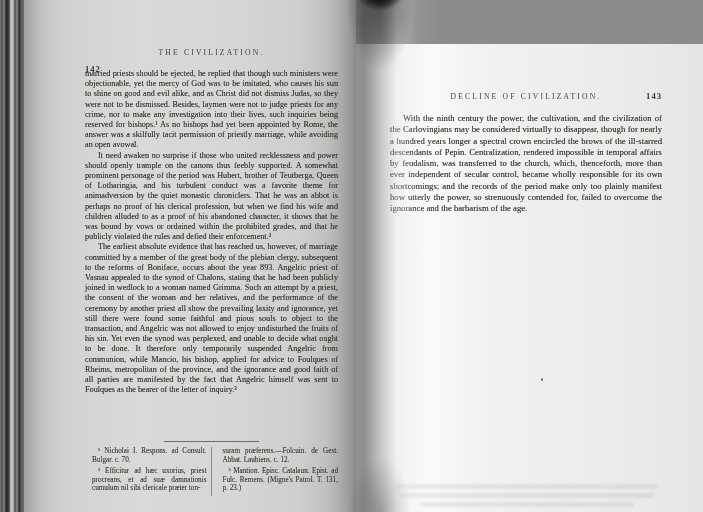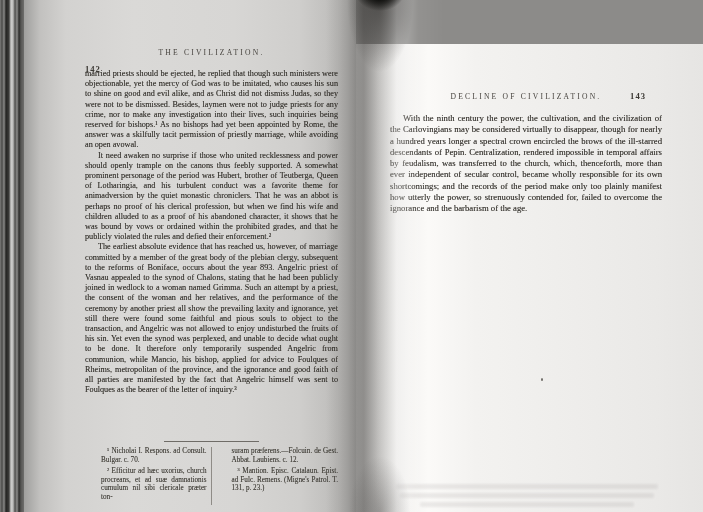--- a/index.html
+++ b/index.html
@@ -42,41 +42,41 @@
 
   .running-head {
     display:block; text-align:center;
     font-size:7.6px; letter-spacing:2.2px; color:#46433e;
   }
   .page-num {
     position:absolute; top:-1px; font-size:8.6px; letter-spacing:1px;
     color:#3b3833; font-weight:bold;
   }
   .page-num.left-pos  { left:0;margin-top:17px; }
-  .page-num.right-pos { right:16px; }
+  .page-num.right-pos { right:0; }
 
   .body-text { position:absolute; color:#37342f; text-align:justify; }
   .page-left  .body-text { top:69px; left:61px; right:18px; font-size:8.2px; line-height:10.2px; }
   .page-right .body-text { top:69px; left:34px; right:41px; font-size:8.7px; line-height:11.3px; }
   .body-text p { margin:0; text-shadow:0 0 0.4px rgba(55,52,47,0.55); }
   .body-text p.indent { text-indent:13px; }
 
   .fn-area { position:absolute; top:441px; left:61px; right:18px; }
   .fn-rule {
     width:95px; height:1px; margin:0 auto 5px auto;
     background:#6f6c67;
   }
   .fn-cols { display:flex; }
   .fn-col {
     width:50%; color:#43403a; font-size:7.2px; line-height:8.6px;
     text-align:justify;
   }
   .fn-col.first  { padding-right:4px; border-right:1px solid #8f8c87; }
   .fn-col.second { padding-left:4px; }
-  .fn-col p { margin:0 0 3px 16px; text-indent:6px; text-shadow:0 0 0.4px rgba(60,57,52,0.5); }
+  .fn-col p { margin:0 0 3px 7px; text-indent:6px; text-shadow:0 0 0.4px rgba(60,57,52,0.5); }
   .fn-col p.cont { text-indent:0; }
 
   
   .gutter-shadow {
     position:absolute; left:326px; top:0; width:118px; height:100%;
     pointer-events:none;
     background:linear-gradient(90deg,
       rgba(60,58,56,0) 0%, rgba(60,58,56,0.16) 18%,
       rgba(48,46,44,0.34) 32%, rgba(90,88,86,0.16) 46%,
       rgba(255,255,255,0.35) 60%, rgba(255,255,255,0.06) 78%,
@@ -129,21 +129,21 @@
       <p>married priests should be ejected, he replied that though such ministers were objectionable, yet the mercy of God was to be imitated, who causes his sun to shine on good and evil alike, and as Christ did not dismiss Judas, so they were not to be dismissed. Besides, laymen were not to judge priests for any crime, nor to make any investigation into their lives, such inquiries being reserved for bishops.¹ As no bishops had yet been appointed by Rome, the answer was a skilfully tacit permission of priestly marriage, while avoiding an open avowal.</p>
       <p class="indent">It need awaken no surprise if those who united recklessness and power should openly trample on the canons thus feebly supported. A somewhat prominent personage of the period was Hubert, brother of Teutberga, Queen of Lotharingia, and his turbulent conduct was a favorite theme for animadversion by the quiet monastic chroniclers. That he was an abbot is perhaps no proof of his clerical profession, but when we find his wife and children alluded to as a proof of his abandoned character, it shows that he was bound by vows or ordained within the prohibited grades, and that he publicly violated the rules and defied their enforcement.²</p>
       <p class="indent">The earliest absolute evidence that has reached us, however, of marriage committed by a member of the great body of the plebian clergy, subsequent to the reforms of Boniface, occurs about the year 893. Angelric priest of Vasnau appealed to the synod of Chalons, stating that he had been publicly joined in wedlock to a woman named Grimma. Such an attempt by a priest, the consent of the woman and her relatives, and the performance of the ceremony by another priest all show the prevailing laxity and ignorance, yet still there were found some faithful and pious souls to object to the transaction, and Angelric was not allowed to enjoy undisturbed the fruits of his sin. Yet even the synod was perplexed, and unable to decide what ought to be done. It therefore only temporarily suspended Angelric from communion, while Mancio, his bishop, applied for advice to Foulques of Rheims, metropolitan of the province, and the ignorance and good faith of all parties are manifested by the fact that Angelric himself was sent to Foulques as the bearer of the letter of inquiry.³</p>
     </div>
 
     <div class="fn-area">
       <div class="fn-rule"></div>
       <div class="fn-cols">
         <div class="fn-col first">
           <p>¹ Nicholai I. Respons. ad Consult. Bulgar. c. 70.</p>
-          <p>² Efficitur ad hæc uxorius, church procreans, et ad suæ damnationis cumulum nil sibi clericale præter ton-</p>
+          <p>² Efficitur ad hæc uxorius, priest procreans, et ad suæ damnationis cumulum nil sibi clericale præter ton-</p>
         </div>
         <div class="fn-col second">
           <p class="cont">suram præferens.—Folcuin. de Gest. Abbat. Laubiens. c. 12.</p>
           <p>³ Mantion. Episc. Catalaun. Epist. ad Fulc. Remens. (Migne's Patrol. T. 131, p. 23.)</p>
         </div>
       </div>
     </div>
   </div>
 
   <div class="page page-right">

